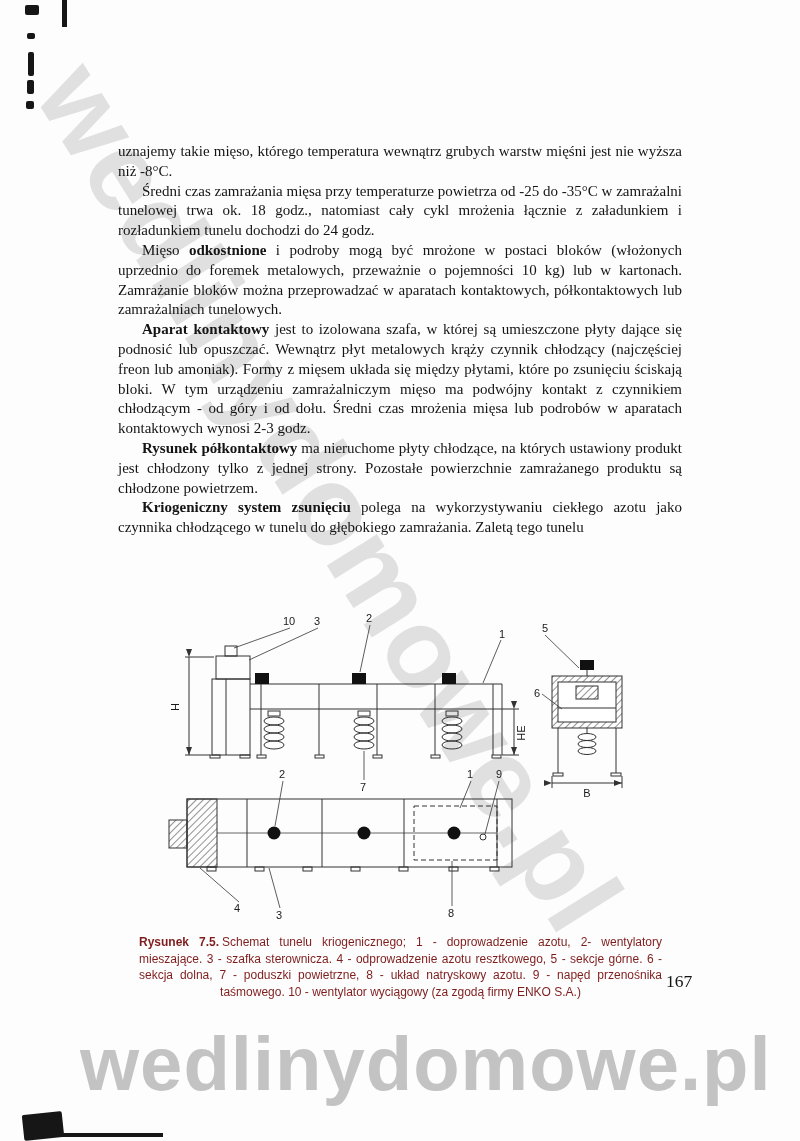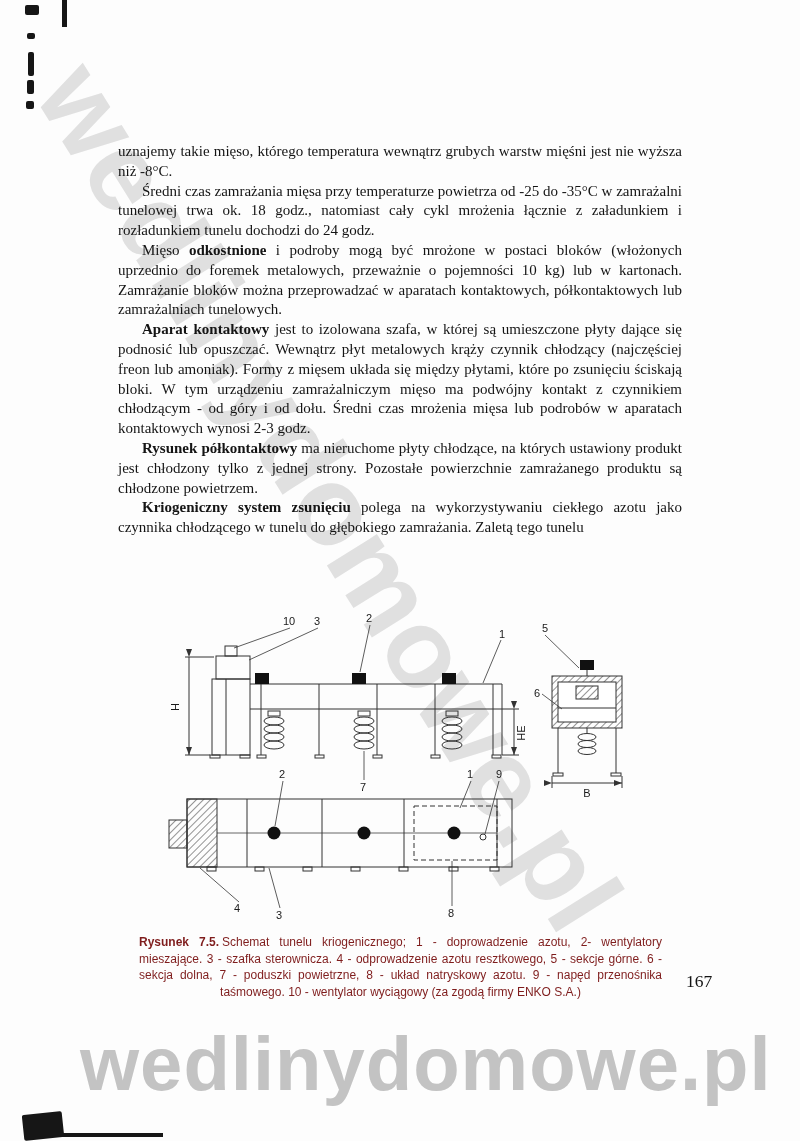--- a/index.html
+++ b/index.html
@@ -30,21 +30,21 @@
   .para b{font-weight:bold;}
   
   .figure{position:absolute;left:140px;top:598px;margin:12px;z-index:2;}
   .figure svg{display:block;}
   .caption{
     position:absolute;left:139px;top:934px;width:523px;z-index:2;
     font-family:"Liberation Sans",sans-serif;font-size:12px;line-height:16.5px;
     text-align:justify;text-align-last:center;color:#7f1d1d;
   }
   .caption b{margin-right:3px;}
-  .page-number{position:absolute;left:686px;top:971px;z-index:2;font-size:17.5px;}
+  .page-number{position:absolute;left:666px;top:971px;z-index:2;font-size:17.5px;}
   
   .artifact{position:absolute;background:#161616;z-index:4;border-radius:2px;}
   .a1{left:25px;top:5px;width:14px;height:10px;}
   .a2{left:62px;top:0;width:5px;height:27px;border-radius:0;}
   .a3{left:27px;top:33px;width:8px;height:6px;}
   .a4{left:28px;top:52px;width:6px;height:24px;}
   .a5{left:27px;top:80px;width:7px;height:14px;}
   .a6{left:26px;top:101px;width:8px;height:8px;}
   .a7{left:23px;top:1113px;width:40px;height:26px;transform:rotate(-6deg);}
   .a8{left:60px;top:1133px;width:103px;height:4px;border-radius:0;}

